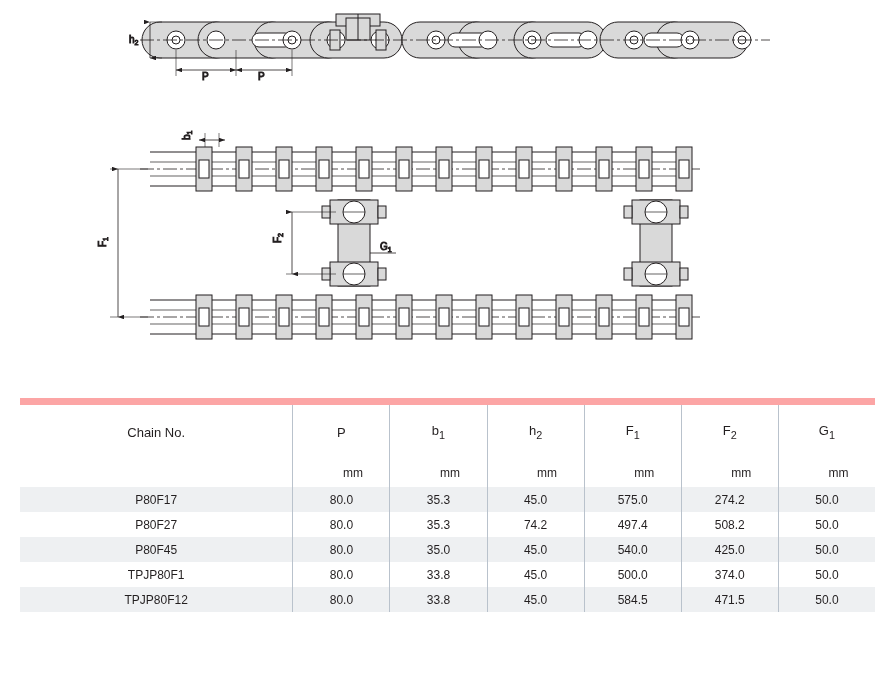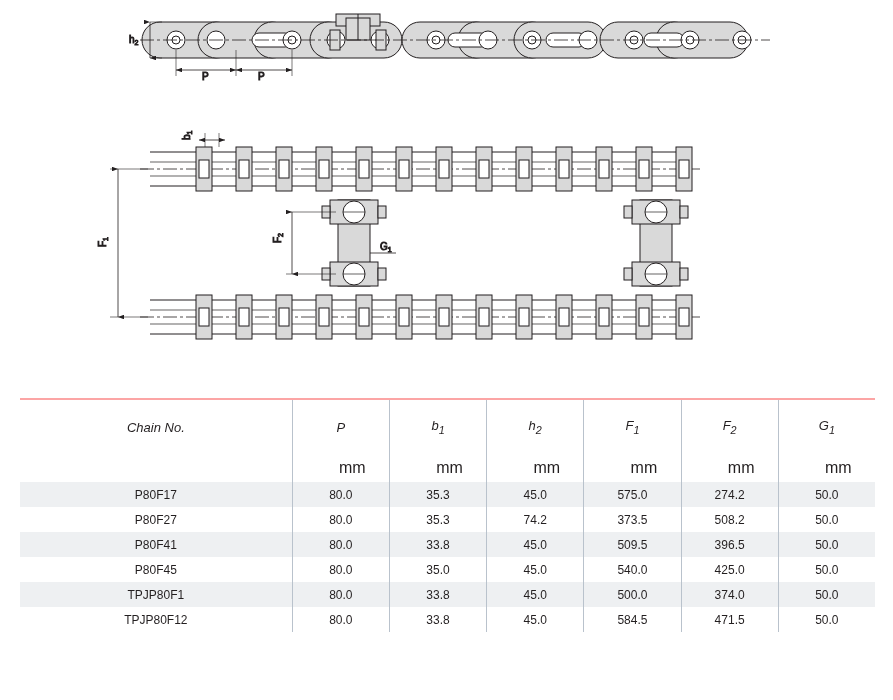--- a/index.html
+++ b/index.html
@@ -51,31 +51,30 @@
     width: 855px;
     font-size: 12px;
     color: #231f20;
   }
   table.spec th, table.spec td {
     border: none;
     text-align: center;
     vertical-align: middle;
   }
   .topline {
-    border-top: 2px solid #fca5a5;
-    font-style: italic;
+    border-top: 7px solid #fca5a5;
   }
   .hdr-row th {
     height: 52px;
     font-weight: normal;
     font-size: 13px;
   }
   .unit-row td {
     height: 26px;
-    font-size: 16px;
+    font-size: 12px;
     border-bottom: 2px solid #7f8c9b;
     padding-left: 24px;
   }
   .col-name {
     width: 278px;
   }
   .col-dim {
     width: 96px;
   }
   .vline {
@@ -367,31 +366,22 @@
             <td class="vline">45.0</td>
             <td class="vline">575.0</td>
             <td class="vline">274.2</td>
             <td class="vline">50.0</td>
           </tr>
           <tr>
             <td>P80F27</td>
             <td class="vline">80.0</td>
             <td class="vline">35.3</td>
             <td class="vline">74.2</td>
-            <td class="vline">373.5</td>
+            <td class="vline">497.4</td>
             <td class="vline">508.2</td>
-            <td class="vline">50.0</td>
-          </tr>
-          <tr>
-            <td>P80F41</td>
-            <td class="vline">80.0</td>
-            <td class="vline">33.8</td>
-            <td class="vline">45.0</td>
-            <td class="vline">509.5</td>
-            <td class="vline">396.5</td>
             <td class="vline">50.0</td>
           </tr>
           <tr>
             <td>P80F45</td>
             <td class="vline">80.0</td>
             <td class="vline">35.0</td>
             <td class="vline">45.0</td>
             <td class="vline">540.0</td>
             <td class="vline">425.0</td>
             <td class="vline">50.0</td>

